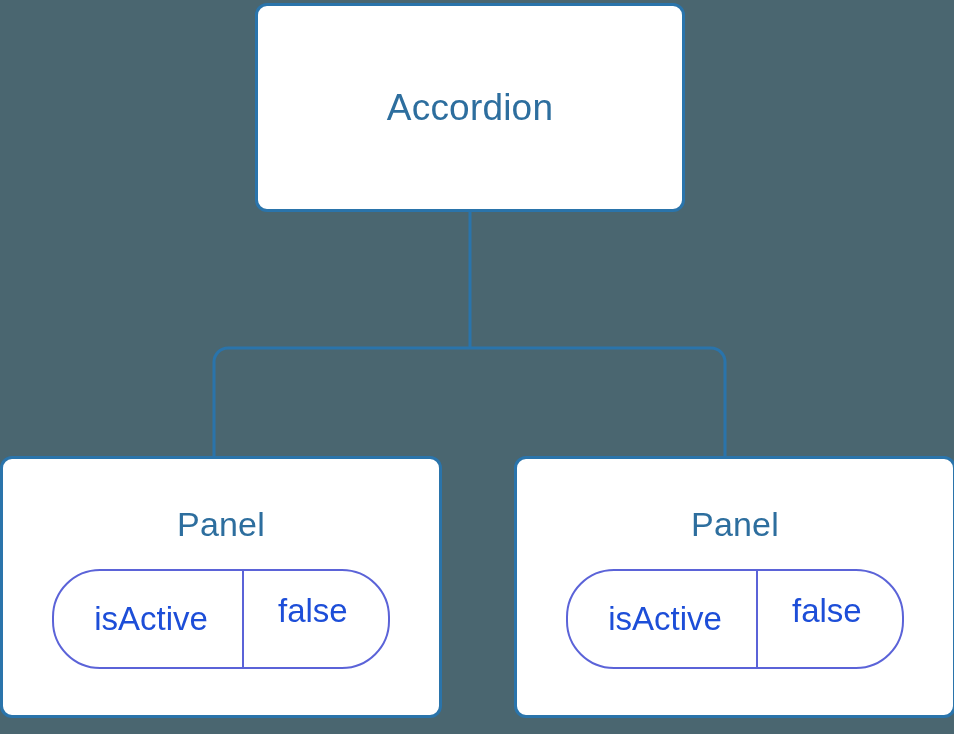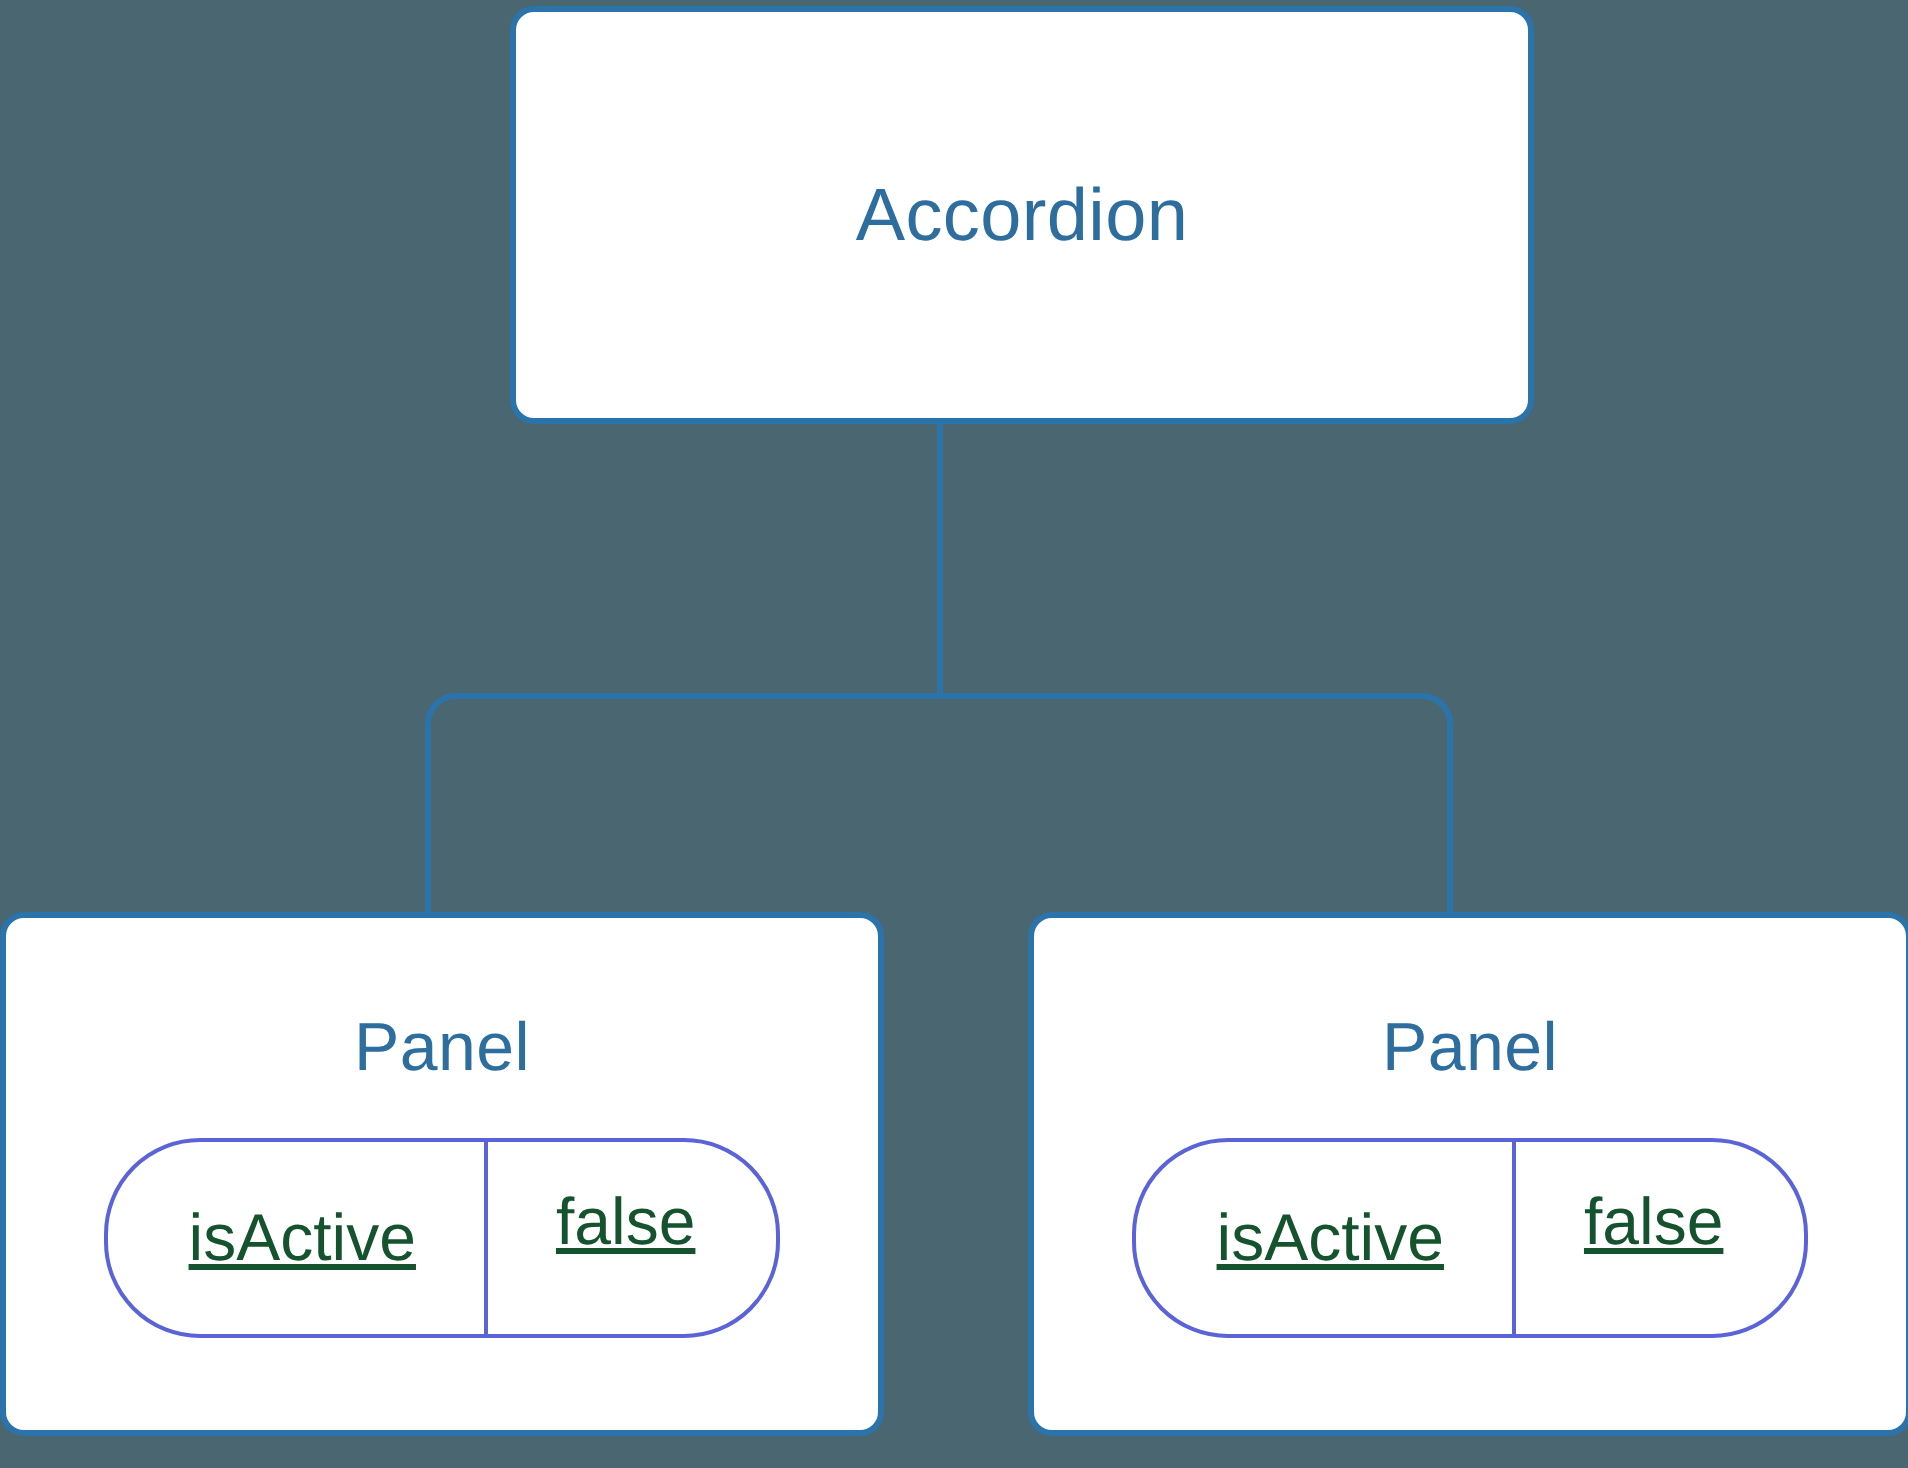--- a/index.html
+++ b/index.html
@@ -35,21 +35,21 @@
     border: 3px solid #2a74ab;
     border-radius: 12px;
     display: flex;
     flex-direction: column;
     align-items: center;
   }
 
   .node-root {
     left: 255px;
     top: 3px;
-    width: 512px;
+    width: 430px;
     height: 209px;
     justify-content: center;
   }
 
   .node-title {
     color: #2d6e9e;
     font-size: 37px;
     font-weight: 400;
     letter-spacing: 0.2px;
     line-height: 1;
@@ -76,26 +76,25 @@
     height: 96px;
     border: 2px solid #5b63d8;
     border-radius: 48px;
     background: #ffffff;
     overflow: hidden;
   }
   .capsule-cell {
     display: flex;
     align-items: center;
     justify-content: center;
-    color: #14532d;
+    color: #1d4ed8;
     font-size: 33px;
     font-weight: 400;
     white-space: nowrap;
     box-sizing: border-box;
-    text-decoration: underline;
   }
   .capsule-key   { padding: 0 34px 0 40px; }
   .capsule-value {
     padding: 0 40px 16px 34px;
     border-left: 2px solid #5b63d8;
   }
 </style>
 </head>
 <body>
 

